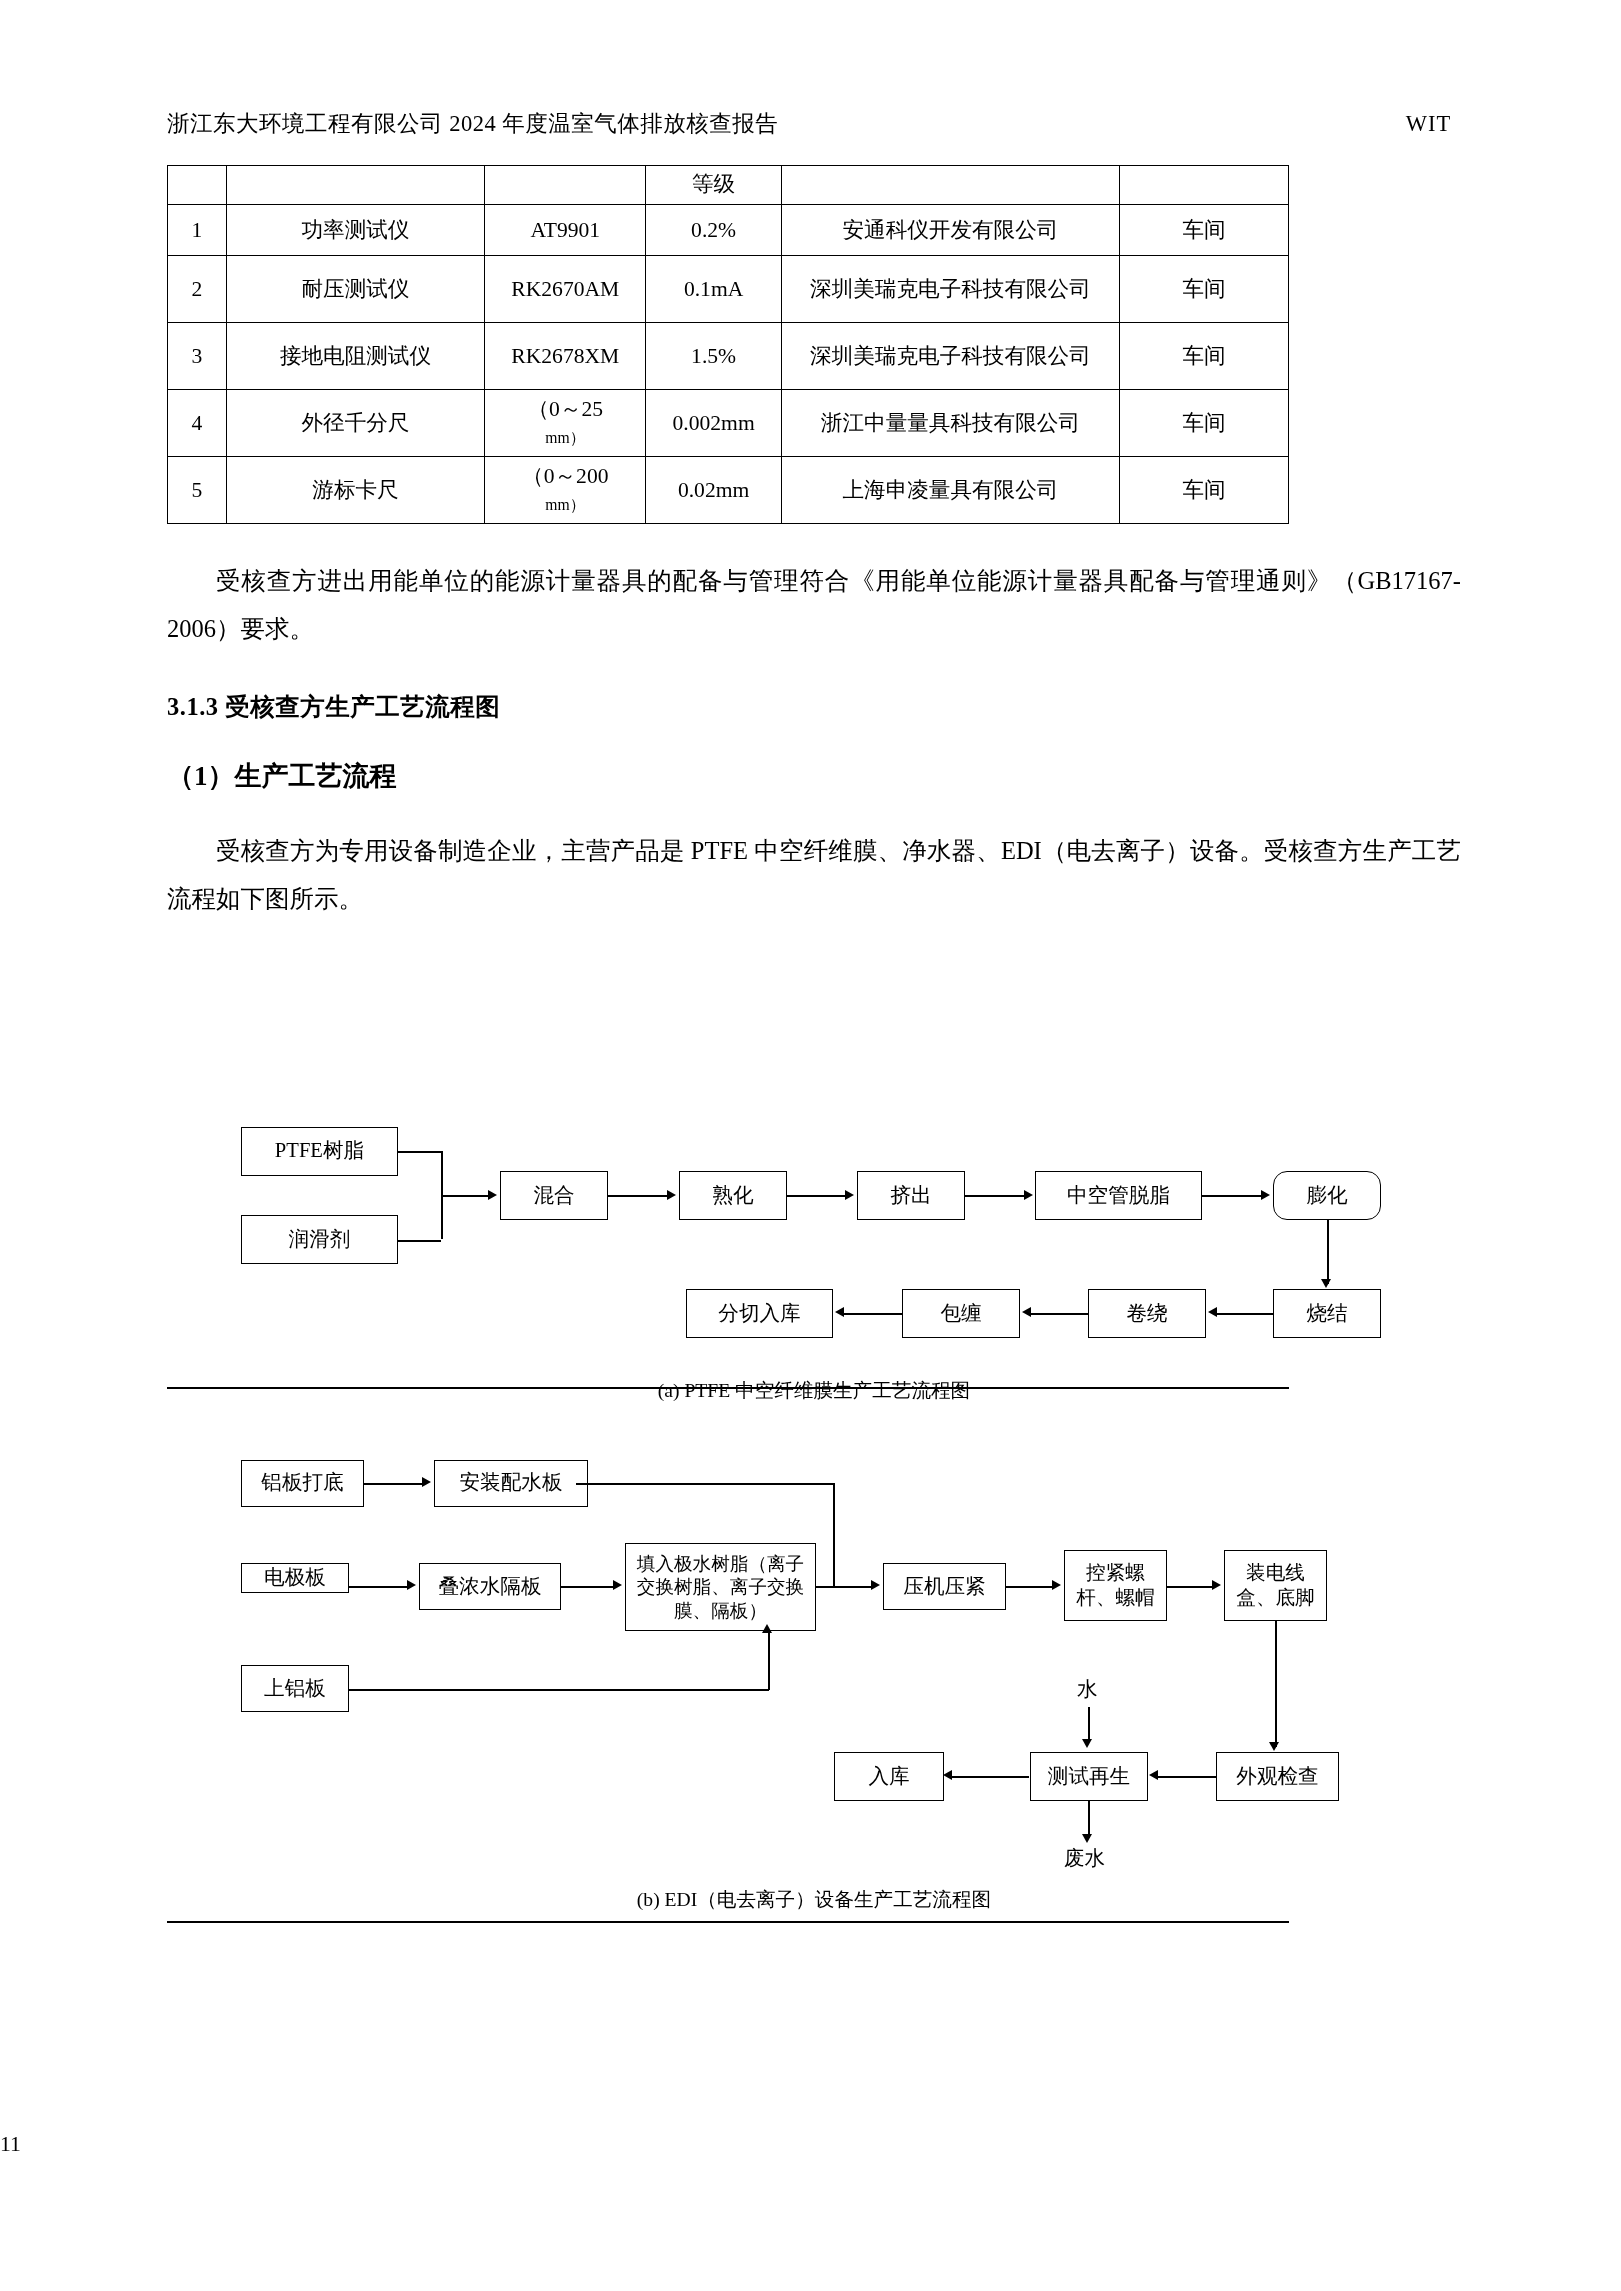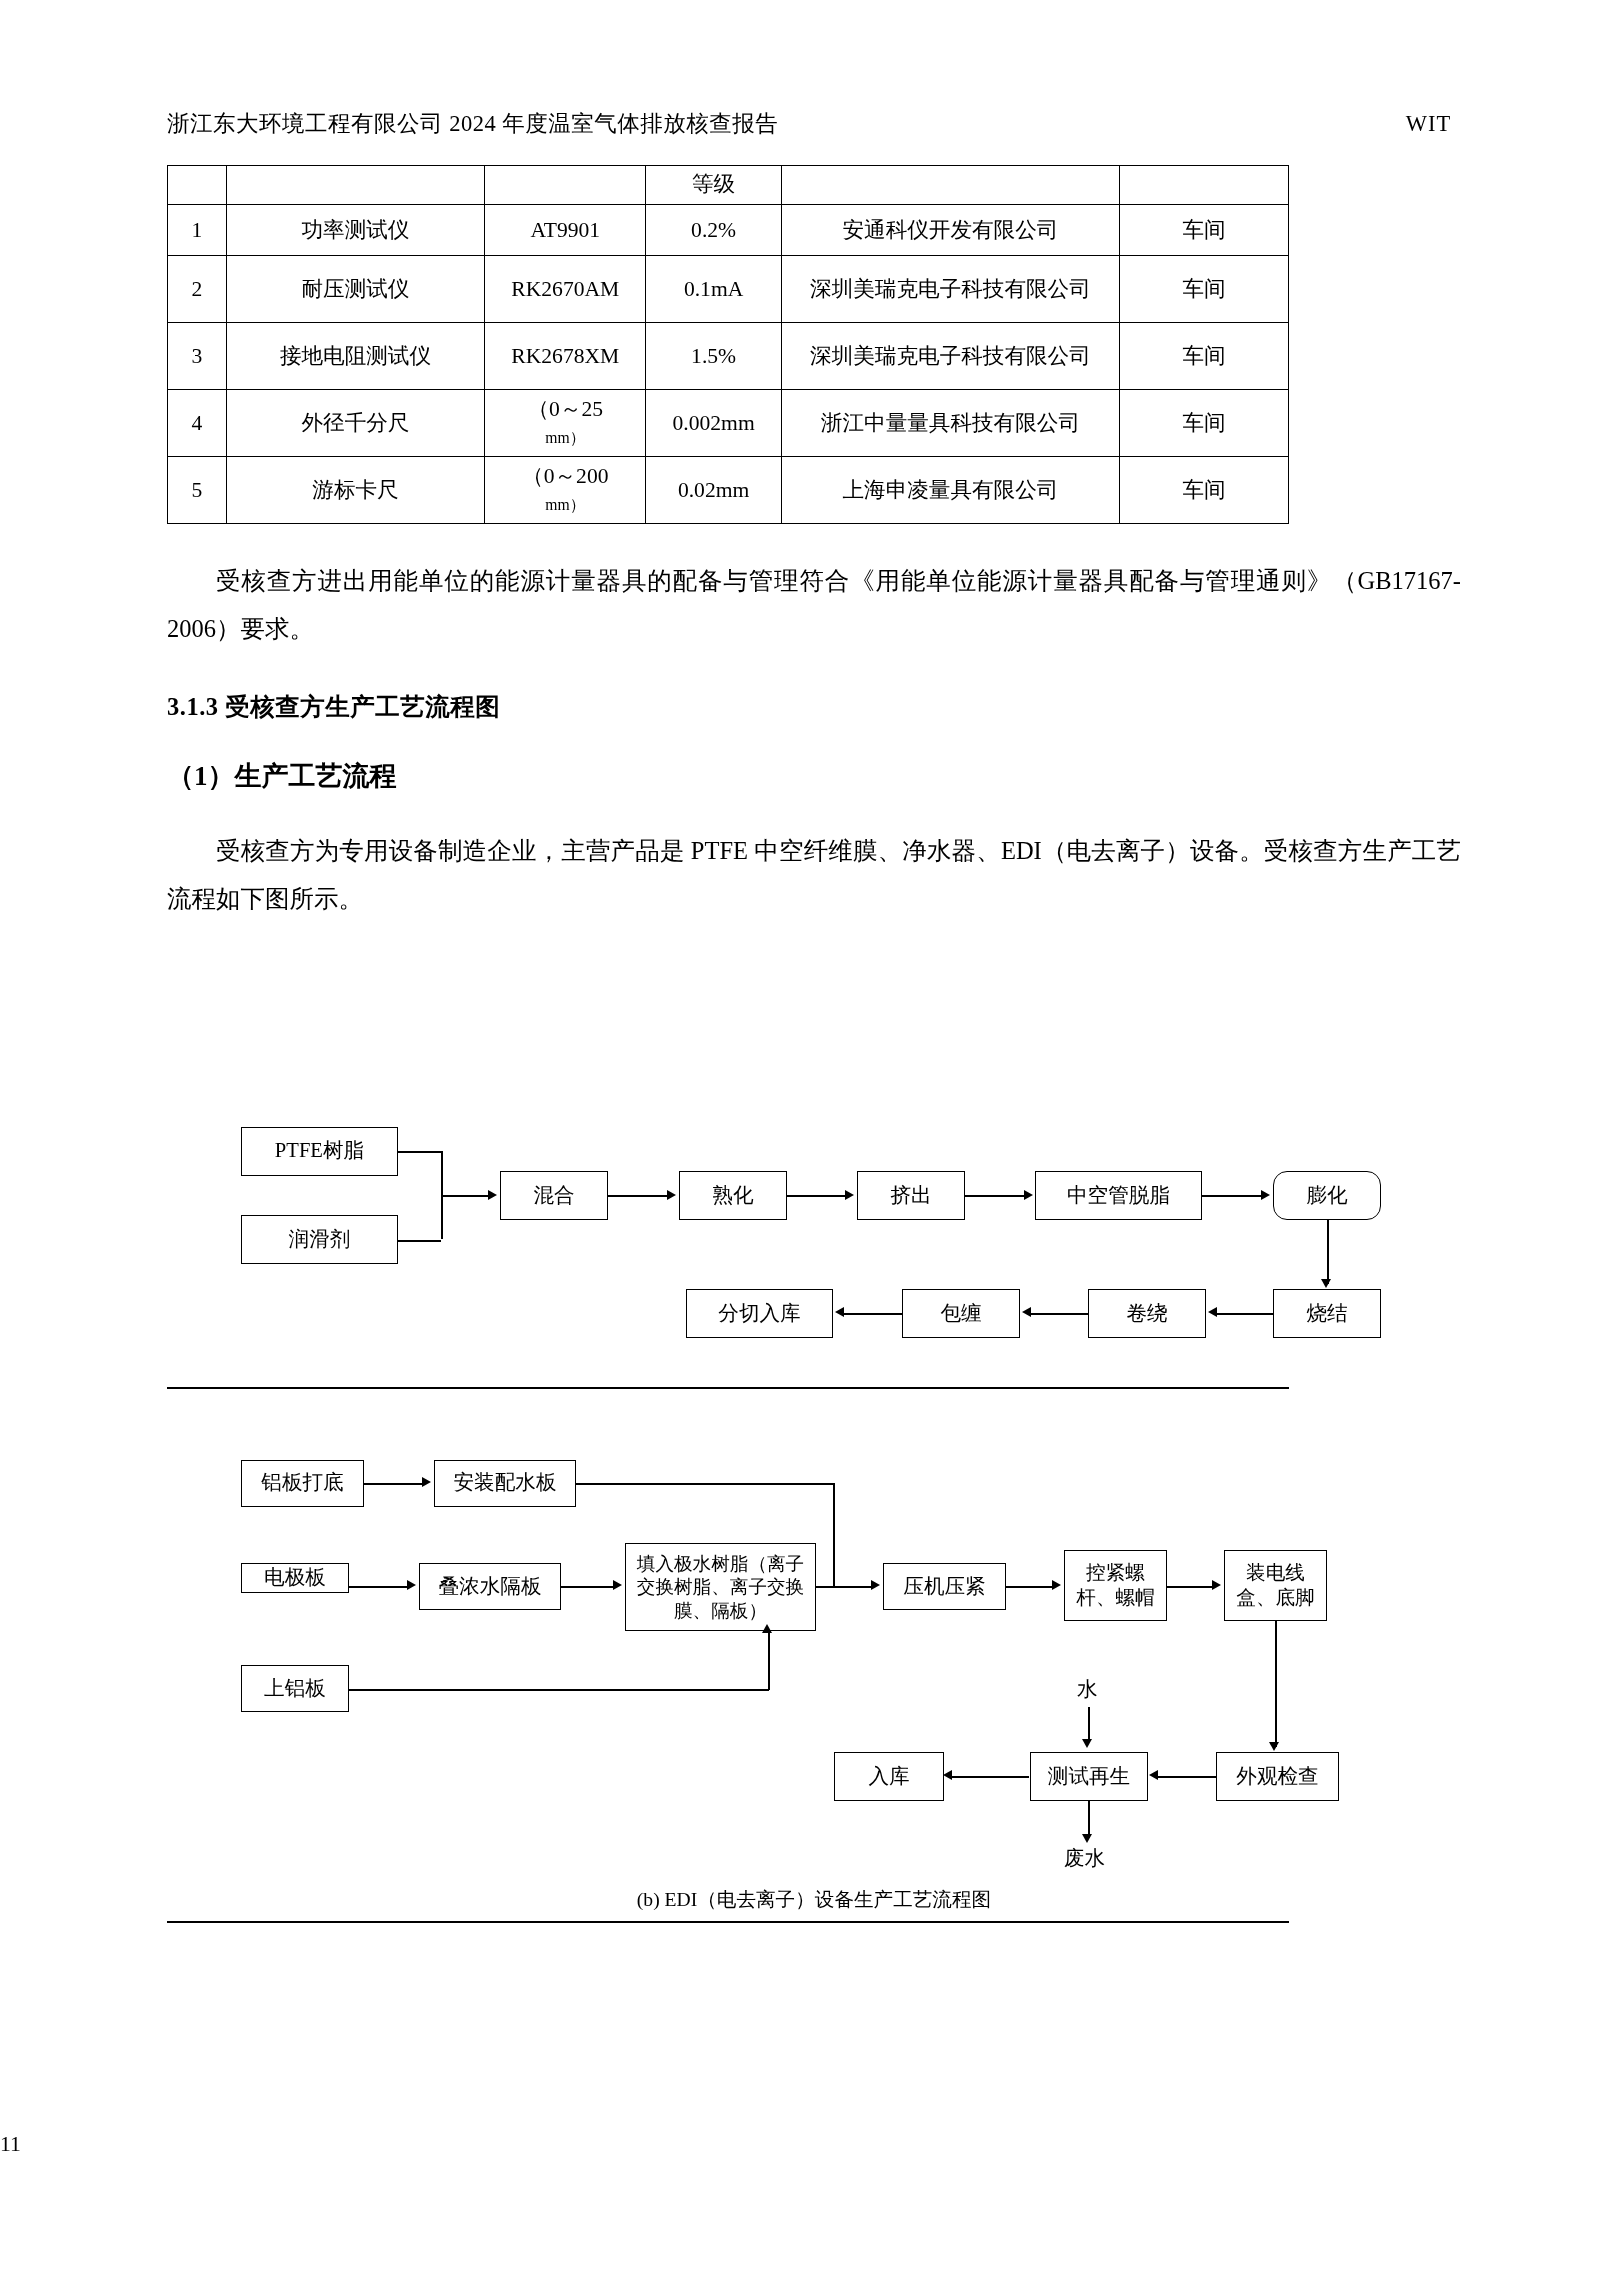--- a/index.html
+++ b/index.html
@@ -316,30 +316,31 @@
     <div class="flowbox" style="left:921px; top:172px; width:118px; height:49px;">卷绕</div>
     <div class="hr-line" style="left:863px; top:196px; width:59px;"></div>
     <div class="arrow-l" style="left:855px; top:190px;"></div>
 
     <div class="flowbox" style="left:735px; top:172px; width:118px; height:49px;">包缠</div>
     <div class="hr-line" style="left:676px; top:196px; width:59px;"></div>
     <div class="arrow-l" style="left:668px; top:190px;"></div>
 
     <div class="flowbox" style="left:519px; top:172px; width:147px; height:49px;">分切入库</div>
 
+    <div class="caption" style="left:0; top:260px;">(a) PTFE 中空纤维膜生产工艺流程图</div>
   </div>
 
   <div class="sep-line" style="top:1387px;"></div>
 
   <div class="flow-wrap" style="position:absolute; left:167px; top:1411px; width:1294px; height:461px;">
 
     <div class="flowbox" style="left:74px; top:19.6px; width:123px; height:47px;">铝板打底</div>
     <div class="hr-line" style="left:196px; top:43px; width:61px;"></div>
     <div class="arrow-r" style="left:255px; top:37px;"></div>
-    <div class="flowbox" style="left:267px; top:19.6px; width:142px; height:47px;">安装配水板</div>
+    <div class="flowbox" style="left:267px; top:19.6px; width:154px; height:47px;">安装配水板</div>
 
     <div class="hr-line" style="left:409px; top:43px; width:258px;"></div>
     <div class="v-line" style="left:666px; top:43px; height:103px;"></div>
 
     <div class="flowbox" style="left:74px; top:123px; width:108px; height:30px;">电极板</div>
     <div class="hr-line" style="left:181px; top:146px; width:61px;"></div>
     <div class="arrow-r" style="left:240px; top:140px;"></div>
 
     <div class="flowbox" style="left:252px; top:123px; width:142px; height:47px;">叠浓水隔板</div>
     <div class="hr-line" style="left:394px; top:146px; width:54px;"></div>

